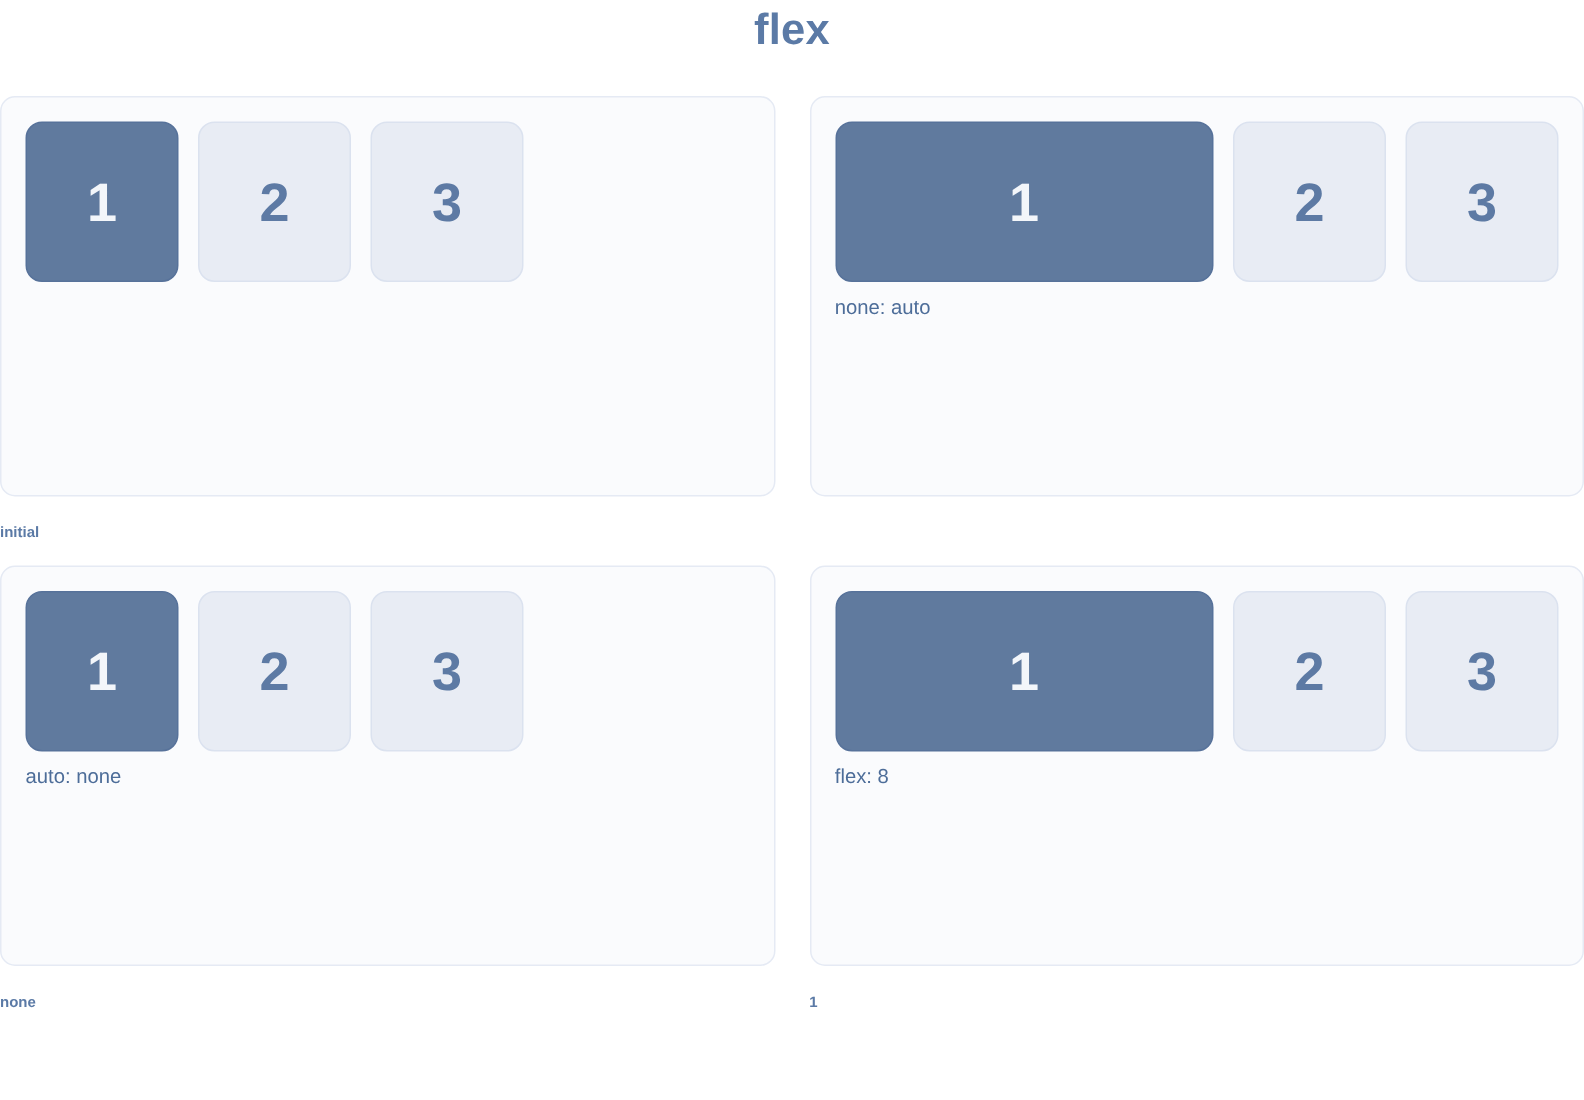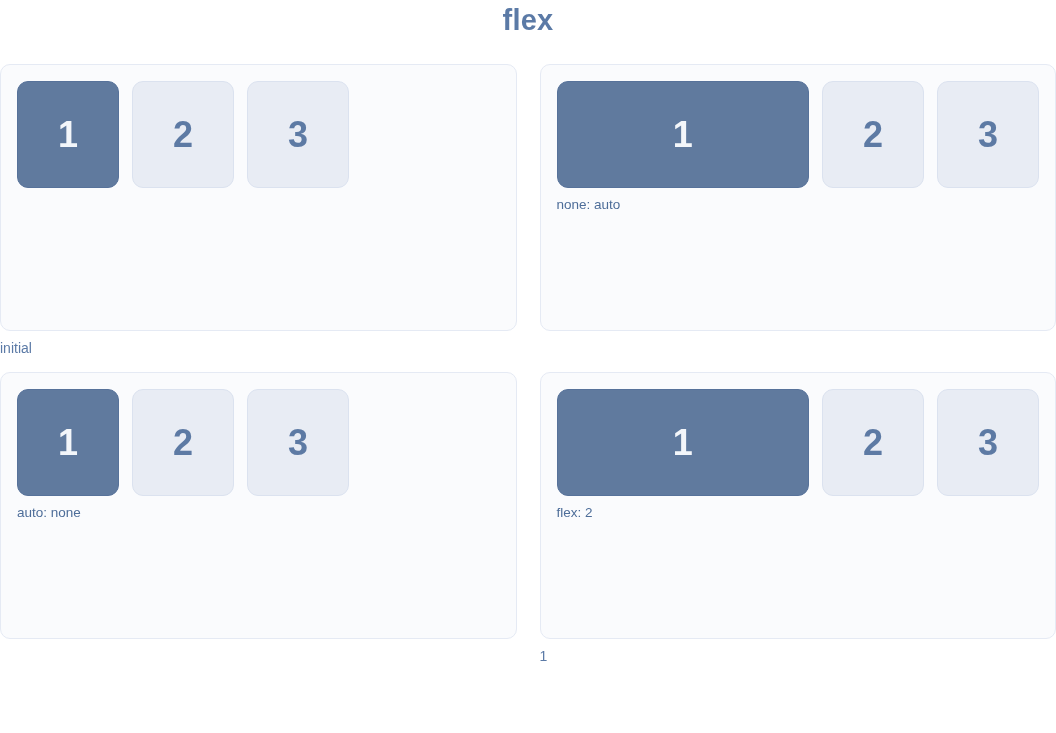--- a/index.html
+++ b/index.html
@@ -77,23 +77,23 @@
     border-color: var(--box-active-border);
     color: var(--box-active-text);
   }
   .panel-caption {
     margin-top: 9px;
     font-size: 13.5px;
     line-height: 1.25;
     color: var(--caption-text);
   }
   .panel-label {
-    margin-top: 9px;
-    font-size: 14px;
-    font-weight: 400;
+    margin-top: 19px;
+    font-size: 10px;
+    font-weight: 700;
     color: var(--accent);
   }
 </style>
 </head>
 <body>
 
 <div class="page">
 
   <h1 class="page-title">flex</h1>
 
@@ -123,28 +123,29 @@
 
     <section class="cell">
       <div class="panel">
         <div class="flex-row">
           <div class="box box-first" style="flex: 0 0 auto;">1</div>
           <div class="box">2</div>
           <div class="box">3</div>
         </div>
         <div class="panel-caption">auto: none</div>
       </div>
+      <div class="panel-label">none</div>
     </section>
 
     <section class="cell">
       <div class="panel">
         <div class="flex-row">
           <div class="box box-first" style="flex: 1 1 0%;">1</div>
           <div class="box">2</div>
           <div class="box">3</div>
         </div>
-        <div class="panel-caption">flex: 2</div>
+        <div class="panel-caption">flex: 8</div>
       </div>
       <div class="panel-label">1</div>
     </section>
 
   </div>
 </div>
 
 </body></html>

